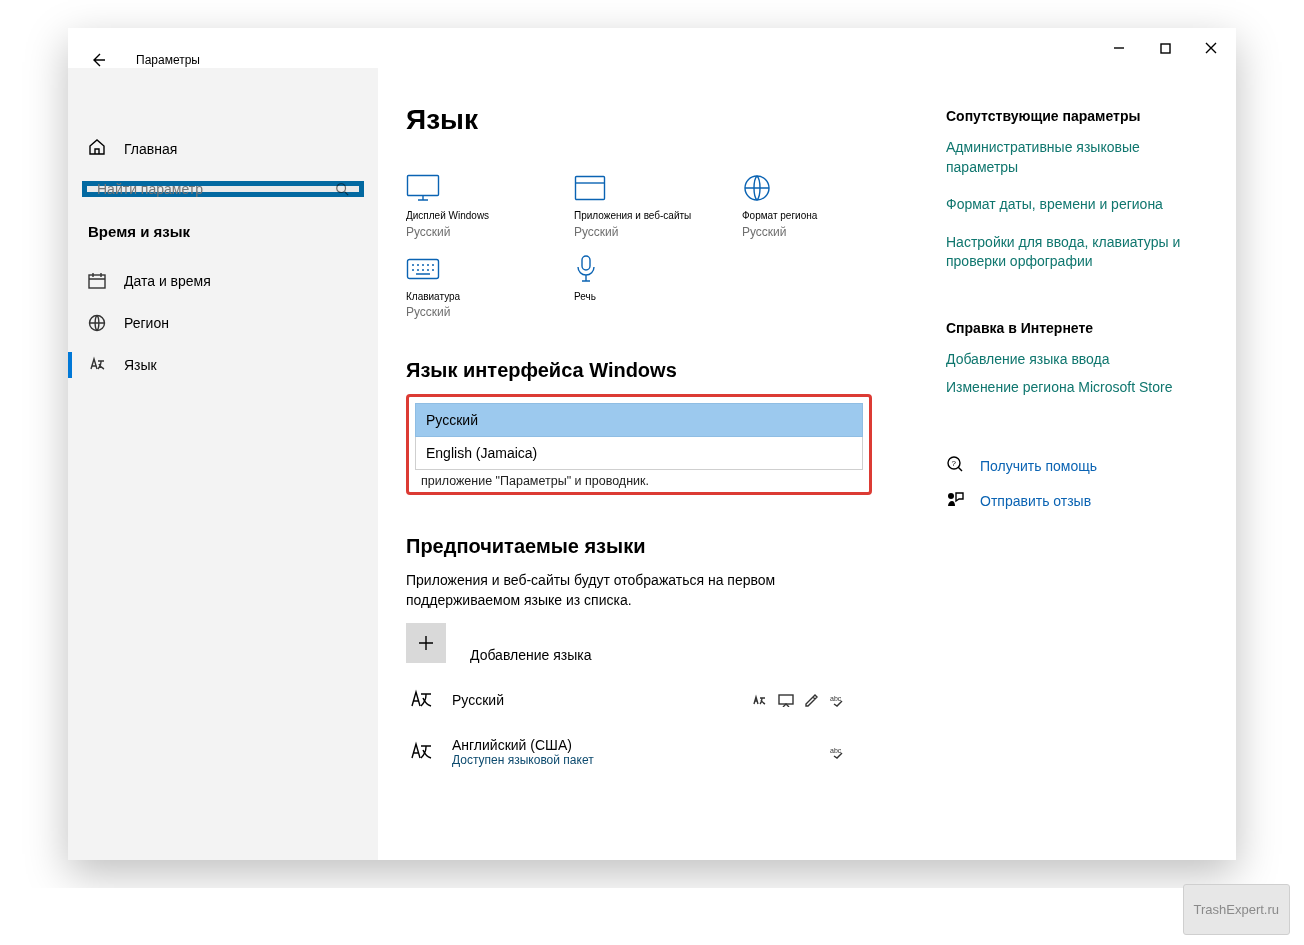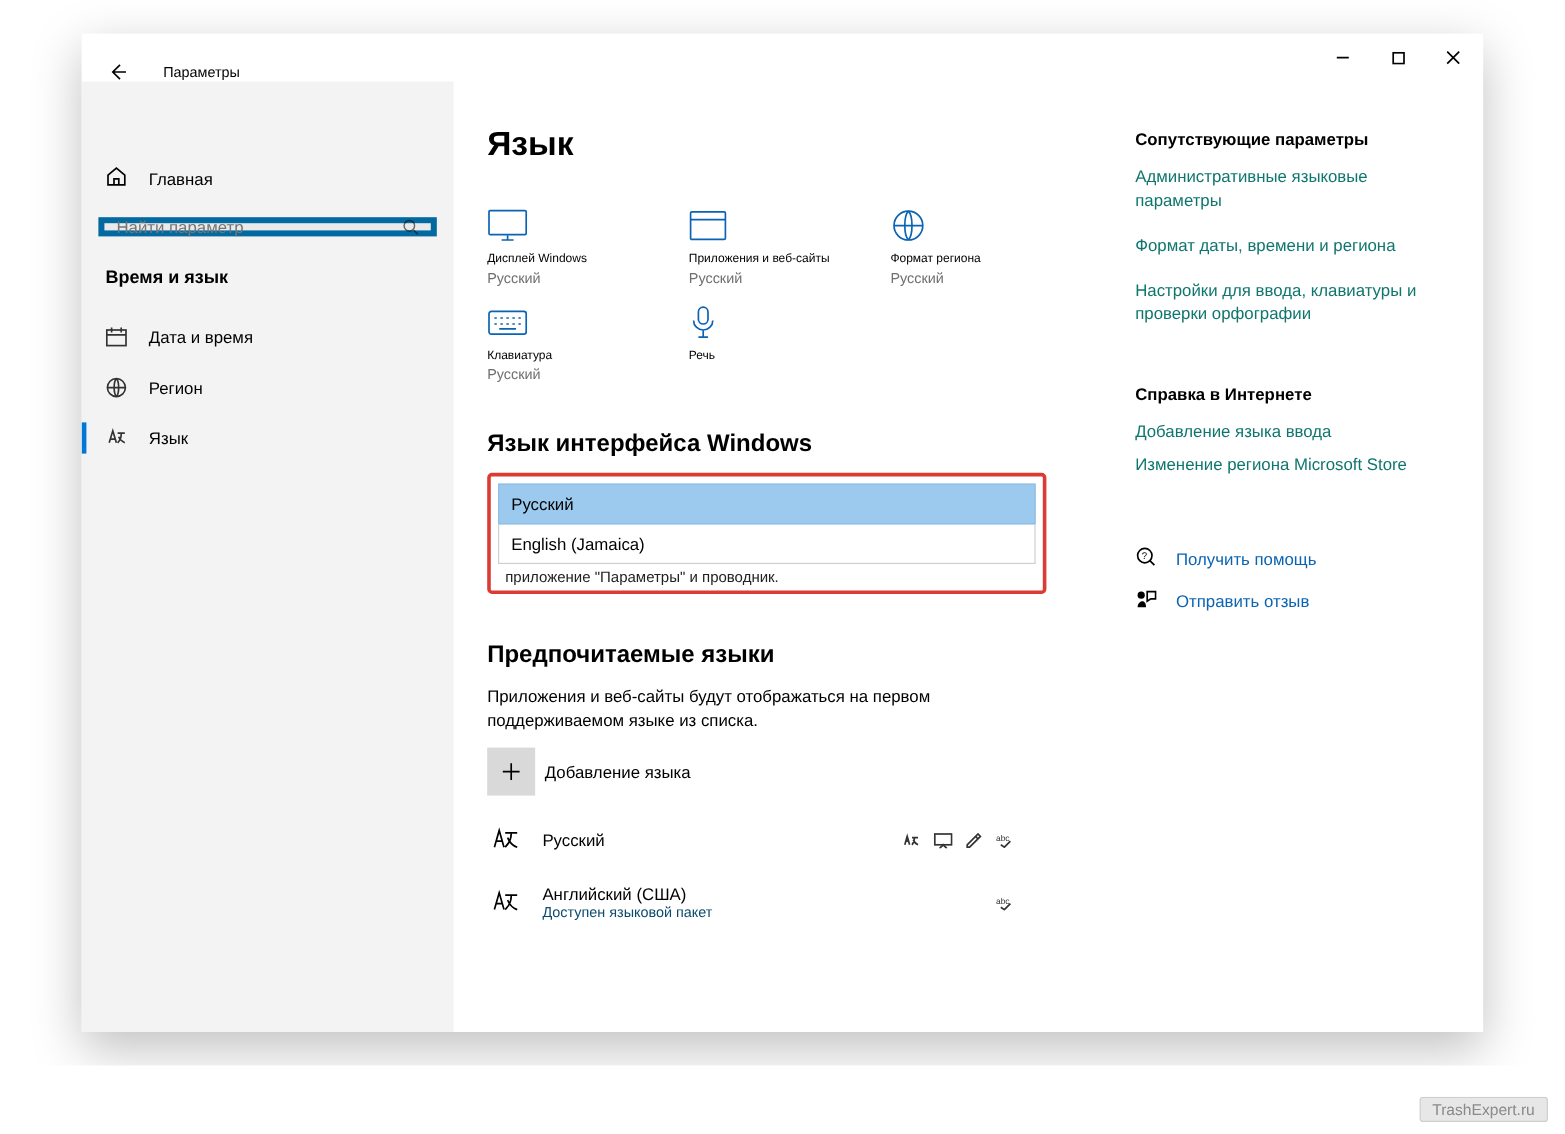--- a/index.html
+++ b/index.html
@@ -29,34 +29,34 @@
   .tile .tile-icon svg{display:block}
   .tile .tile-label{font-size:10px;line-height:1.25}
   .tile .tile-sub{font-size:12px;color:#6f6f6f;margin-top:2px}
   .section-head{font-size:20px;font-weight:600;margin-top:40px;margin-bottom:12px}
   .highlight-box{border:3px solid #dc3b34;border-radius:4px;padding:6px 6px 2px 6px;width:466px}
   .dd-option{padding:8px 10px;font-size:14px;border:1px solid #cfcfcf}
   .dd-option.selected{background:#9cc9ee;border-color:#8fbde3}
   .dd-option + .dd-option{border-top:none}
   .dd-below{font-size:12.5px;color:#222;padding:4px 6px 2px}
   .desc{font-size:14px;line-height:1.45;max-width:440px}
-  .add-lang{display:flex;align-items:center;gap:8px;margin-top:12px}
+  .add-lang{display:flex;align-items:flex-end;gap:24px;margin-top:12px}
   .add-tile{width:40px;height:40px;background:#d9d9d9;display:flex;align-items:center;justify-content:center}
   .lang-row{display:flex;align-items:center;gap:16px;margin-top:22px;width:440px}
   .lang-icon{width:30px;height:30px;display:flex;align-items:center;justify-content:center;color:#000}
   .lang-text .l-name{font-size:14px}
   .lang-text .l-sub{font-size:12px;color:#0c4a6e}
   .lang-badges{margin-left:auto;display:flex;gap:10px;color:#333}
   .right{width:290px;padding:40px 22px 0 0}
   .r-heading{font-size:14px;font-weight:600;margin-bottom:14px}
   .r-link{color:#0f766e;font-size:14px;line-height:1.4;display:block;margin-bottom:18px;text-decoration:none}
   .r-gap{height:30px}
   .help-row{display:flex;align-items:center;gap:16px;margin-bottom:14px}
   .help-row .hl{color:#0a63b3;font-size:14px}
-  .watermark{position:fixed;right:14px;bottom:10px;background:#e7e7e7;border:1px solid #cfcfcf;border-radius:3px;padding:2px 10px;color:#8a8a8a;font-size:13px}
+  .watermark{position:fixed;right:14px;bottom:10px;background:#e7e7e7;border:1px solid #cfcfcf;border-radius:3px;padding:17px 10px;color:#8a8a8a;font-size:13px}
   
   .stroke{stroke:currentColor;fill:none;stroke-width:1.4}
 </style>
 </head>
 <body>
 
 <div class="window">
 
   <div class="header">
     <div class="back-btn">

